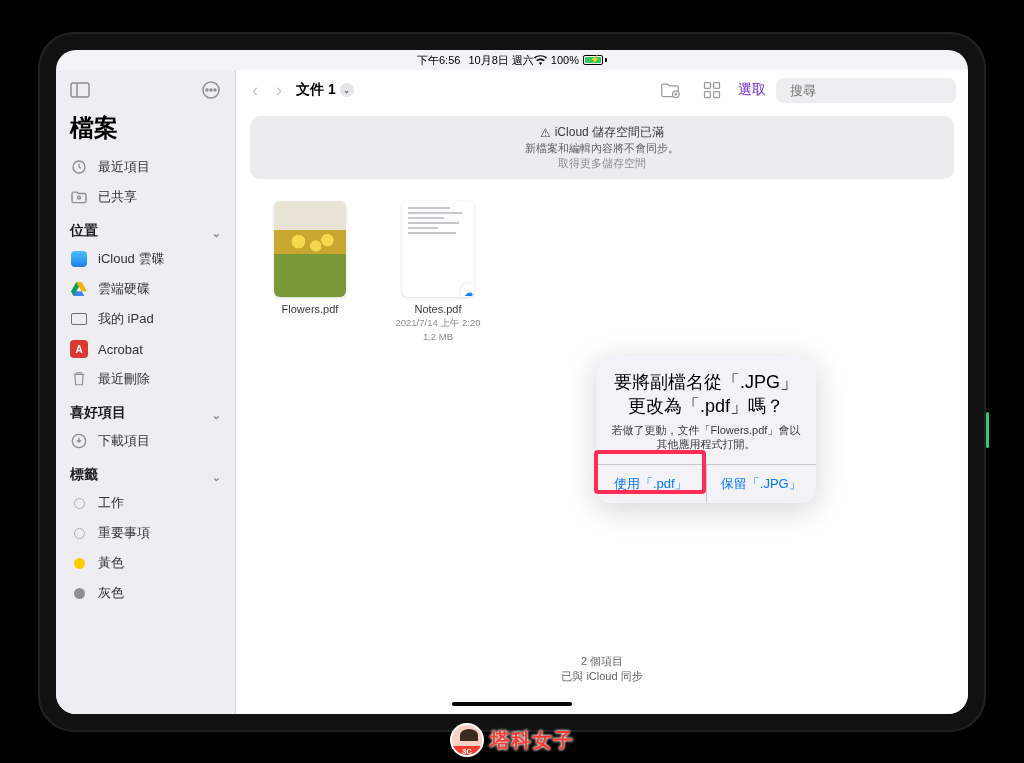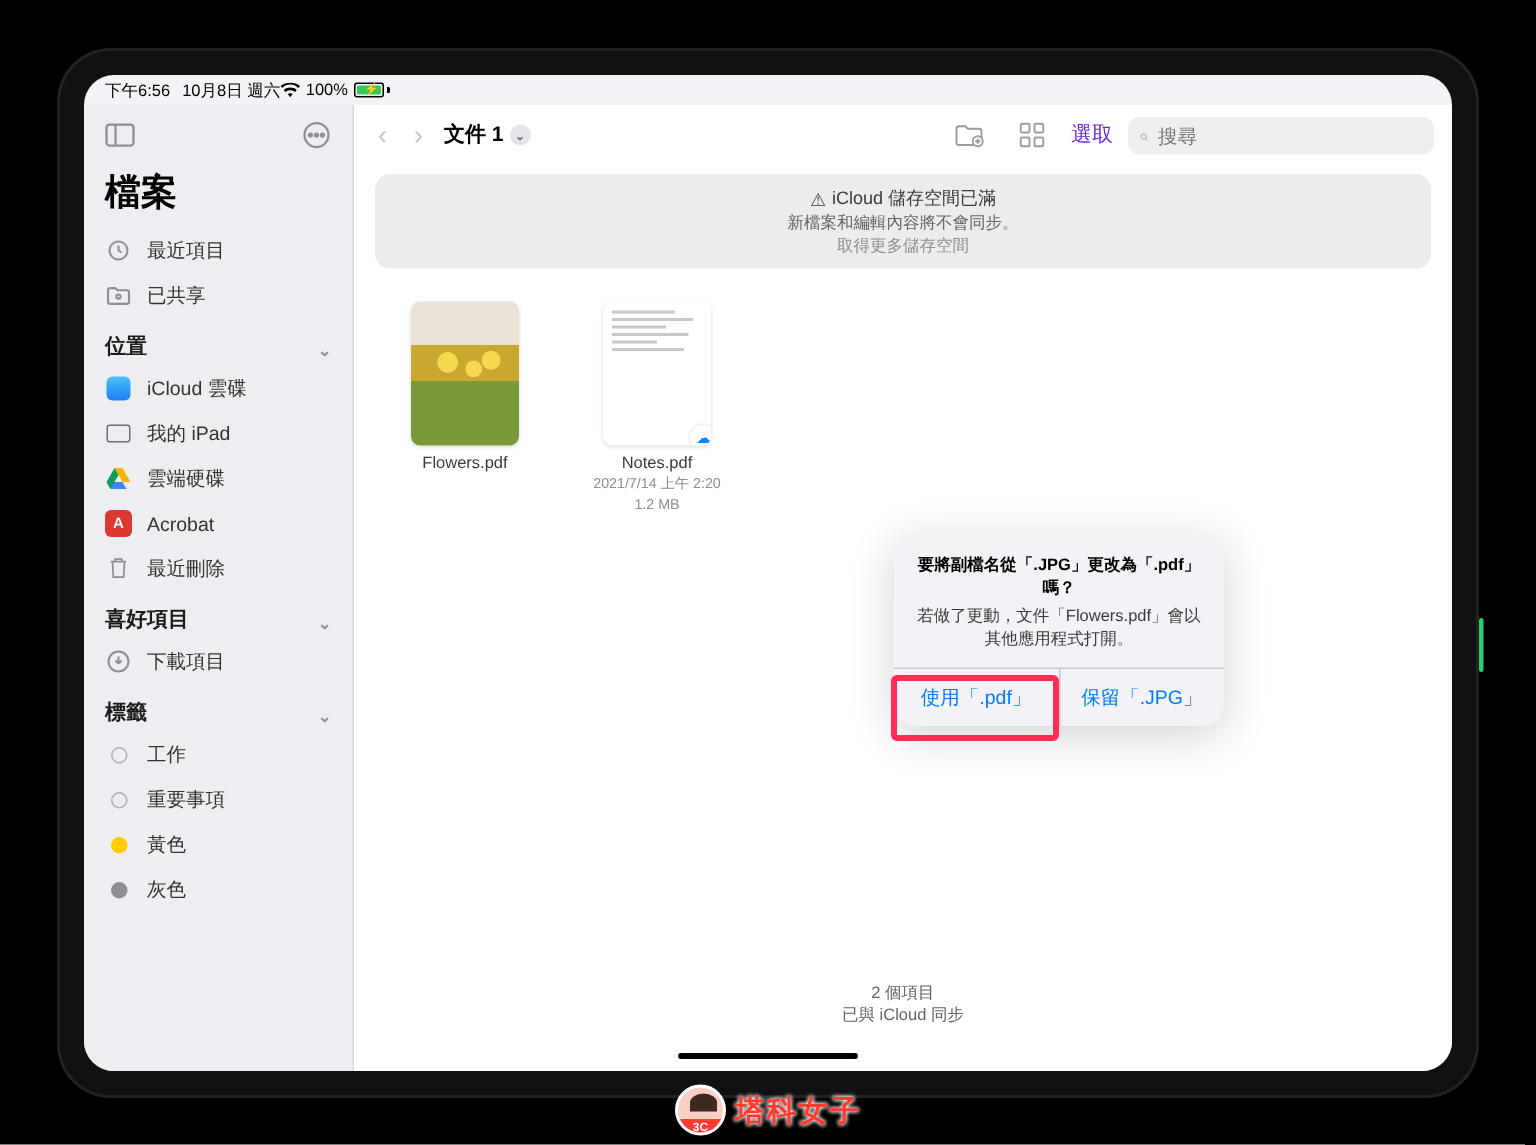--- a/index.html
+++ b/index.html
@@ -3,21 +3,21 @@
 <meta charset="utf-8">
 <style>
 * { margin:0; padding:0; box-sizing:border-box; font-family:-apple-system,"PingFang TC","Helvetica Neue",sans-serif; -webkit-font-smoothing:antialiased; }
 body { background:#000; width:1024px; height:763px; overflow:hidden; position:relative; }
 
 
 .ipad { position:absolute; left:38px; top:32px; width:948px; height:700px; background:#111; border-radius:36px; padding:18px; box-shadow:0 0 0 2px #222 inset; }
 .screen { width:100%; height:100%; background:#f2f2f7; border-radius:20px; overflow:hidden; position:relative; display:flex; flex-direction:column; }
 
 
-.statusbar { height:20px; display:flex; align-items:center; justify-content:flex-start; padding:0 14px; font-size:11px; color:#000; font-weight:500; }
+.statusbar { height:20px; display:flex; align-items:center; justify-content:center; padding:0 14px; font-size:11px; color:#000; font-weight:500; }
 .status-left { display:flex; gap:8px; }
 .status-right { display:flex; align-items:center; gap:4px; }
 .wifi-icon { width:13px; height:10px; }
 .battery { display:flex; align-items:center; gap:2px; }
 .battery-body { width:20px; height:10px; border:1px solid #000; border-radius:2px; position:relative; }
 .battery-fill { position:absolute; inset:1px; background:#34c759; border-radius:1px; }
 .battery-tip { width:2px; height:4px; background:#000; border-radius:0 1px 1px 0; }
 .bolt { position:absolute; left:6px; top:-1px; font-size:8px; color:#fff; font-weight:bold; }
 
 
@@ -43,21 +43,21 @@
 
 .main { flex:1; background:#fff; display:flex; flex-direction:column; position:relative; }
 .toolbar { height:40px; display:flex; align-items:center; padding:0 12px; gap:10px; }
 .nav-btn { color:#c5c5c9; font-size:18px; padding:0 4px; }
 .breadcrumb-title { font-size:14px; font-weight:600; display:flex; align-items:center; gap:4px; }
 .bc-chev { width:14px; height:14px; border-radius:50%; background:#e5e5ea; display:flex; align-items:center; justify-content:center; font-size:8px; color:#636366;}
 .toolbar-spacer { flex:1; }
 .tb-btn { color:#9b9ba0; padding:0 6px; display:flex; align-items:center; }
 .tb-btn svg { width:20px; height:20px; }
 .tb-text { font-size:14px; color:#6d28d9; }
-.search { display:flex; align-items:flex-end; gap:6px; background:#eeeef0; border-radius:8px; padding:5px 8px; width:204px; color:#8e8e93; font-size:13px;}
+.search { display:flex; align-items:flex-end; gap:6px; background:#eeeef0; border-radius:8px; padding:5px 8px; width:180px; color:#8e8e93; font-size:13px;}
 .search input { border:0; background:transparent; outline:0; flex:1; font-size:13px; color:#000; }
 
 
 .notice { margin:6px 14px; background:#ececef; border-radius:10px; padding:8px; text-align:center; font-size:11px; color:#636366; }
 .notice-title { font-size:12px; color:#3a3a3c; display:flex; align-items:center; justify-content:center; gap:4px; }
 .notice-link { color:#8e8e93; }
 
 
 .grid { display:flex; gap:28px; padding:16px 24px; align-items:flex-start; }
 .file { width:100px; text-align:center; font-size:11px; color:#3a3a3c; }
@@ -69,21 +69,21 @@
 .cloud-badge { position:absolute; right:-4px; bottom:-4px; width:18px; height:18px; background:#fff; border-radius:50%; display:flex; align-items:center; justify-content:center; font-size:10px; color:#0a84ff; box-shadow:0 0 2px rgba(0,0,0,.2);}
 .file-meta { font-size:9.5px; color:#8e8e93; line-height:1.3; margin-top:2px;}
 
 
 .footer { margin-top:auto; text-align:center; font-size:11px; color:#636366; padding-bottom:30px; }
 .home-indicator { position:absolute; bottom:8px; left:50%; transform:translateX(-50%); width:120px; height:4px; background:#000; border-radius:3px; }
 
 
 .dialog { position:absolute; left:360px; top:286px; width:220px; background:#f2f2f7; border-radius:14px; overflow:hidden; box-shadow:0 6px 30px rgba(0,0,0,.18); }
 .dialog-body { padding:14px 12px 12px; text-align:center; }
-.dialog-title { font-size:11px; font-weight:700; line-height:1.35; }
+.dialog-title { font-size:18px; font-weight:400; line-height:1.35; }
 .dialog-msg { font-size:11px; color:#3a3a3c; margin-top:4px; line-height:1.35;}
 .dialog-actions { display:flex; border-top:0.5px solid #c7c7cc; }
 .dialog-btn { flex:1; padding:10px 4px; text-align:center; font-size:13px; color:#007aff; }
 .dialog-btn + .dialog-btn { border-left:0.5px solid #c7c7cc; }
 .highlight-box { position:absolute; border:4px solid #ff2d55; border-radius:4px; pointer-events:none; }
 
 
 .watermark { position:absolute; bottom:6px; left:50%; transform:translateX(-50%); display:flex; align-items:center; gap:6px; z-index:50; }
 .wm-avatar { width:34px; height:34px; border-radius:50%; background:#f9d0c4; border:2px solid #fff; position:relative; overflow:hidden;}
 .wm-avatar::before{content:"";position:absolute;top:4px;left:8px;width:18px;height:12px;background:#3a2a20;border-radius:50% 50% 0 0;}
@@ -167,33 +167,33 @@
       </div>
       <ul class="sb-list">
         <li class="sb-item">
           <span class="ic">
                 <span class="icloud-logo"></span>
               </span>
           <span>iCloud 雲碟</span>
         </li>
         <li class="sb-item">
           <span class="ic">
-                <span class="ipad-logo"></span>
-              </span>
-          <span>我的 iPad</span>
-        </li>
-        <li class="sb-item">
-          <span class="ic">
                 <svg width="16" height="14" viewBox="0 0 24 21">
                   <path d="M8 0h8l8 14h-8z" fill="#f4b400"></path>
                   <path d="M0 14l4 7h16l-4-7z" fill="#4285f4"></path>
                   <path d="M8 0L0 14l4 7 8-14z" fill="#0f9d58"></path>
                 </svg>
               </span>
           <span>雲端硬碟</span>
+        </li>
+        <li class="sb-item">
+          <span class="ic">
+                <span class="ipad-logo"></span>
+              </span>
+          <span>我的 iPad</span>
         </li>
         <li class="sb-item">
           <span class="ic">
                 <span class="acrobat">A</span>
               </span>
           <span>Acrobat</span>
         </li>
         <li class="sb-item">
           <span class="ic trash">
                 <svg width="14" height="16" viewBox="0 0 24 28" fill="none" stroke="currentColor" stroke-width="2">

